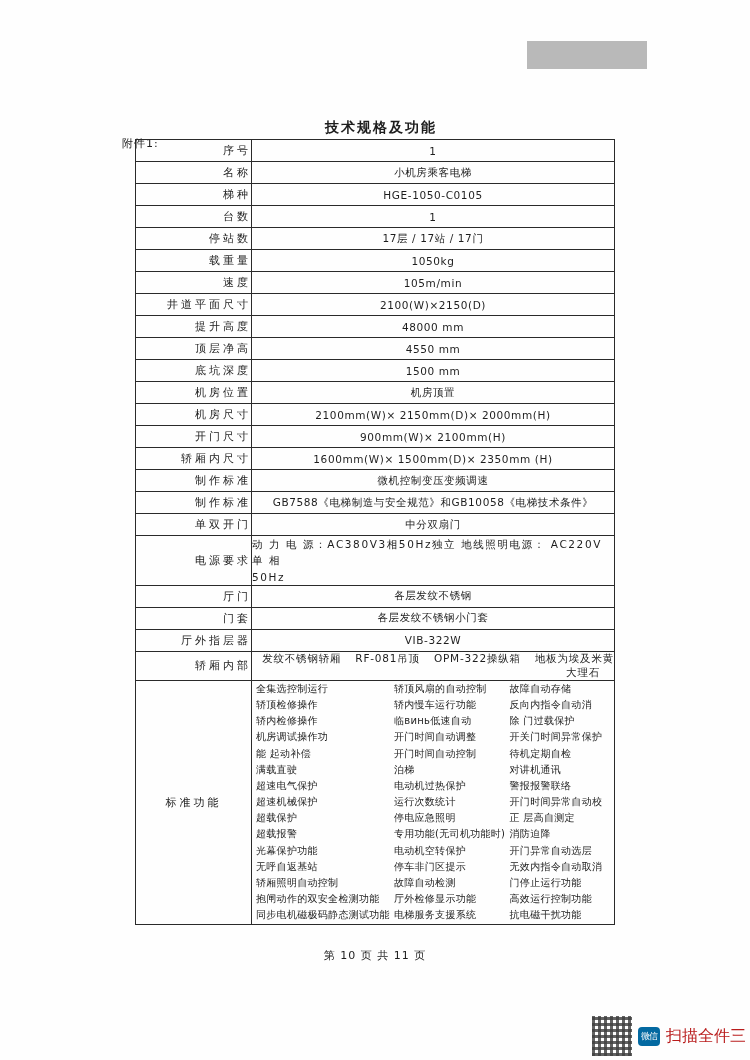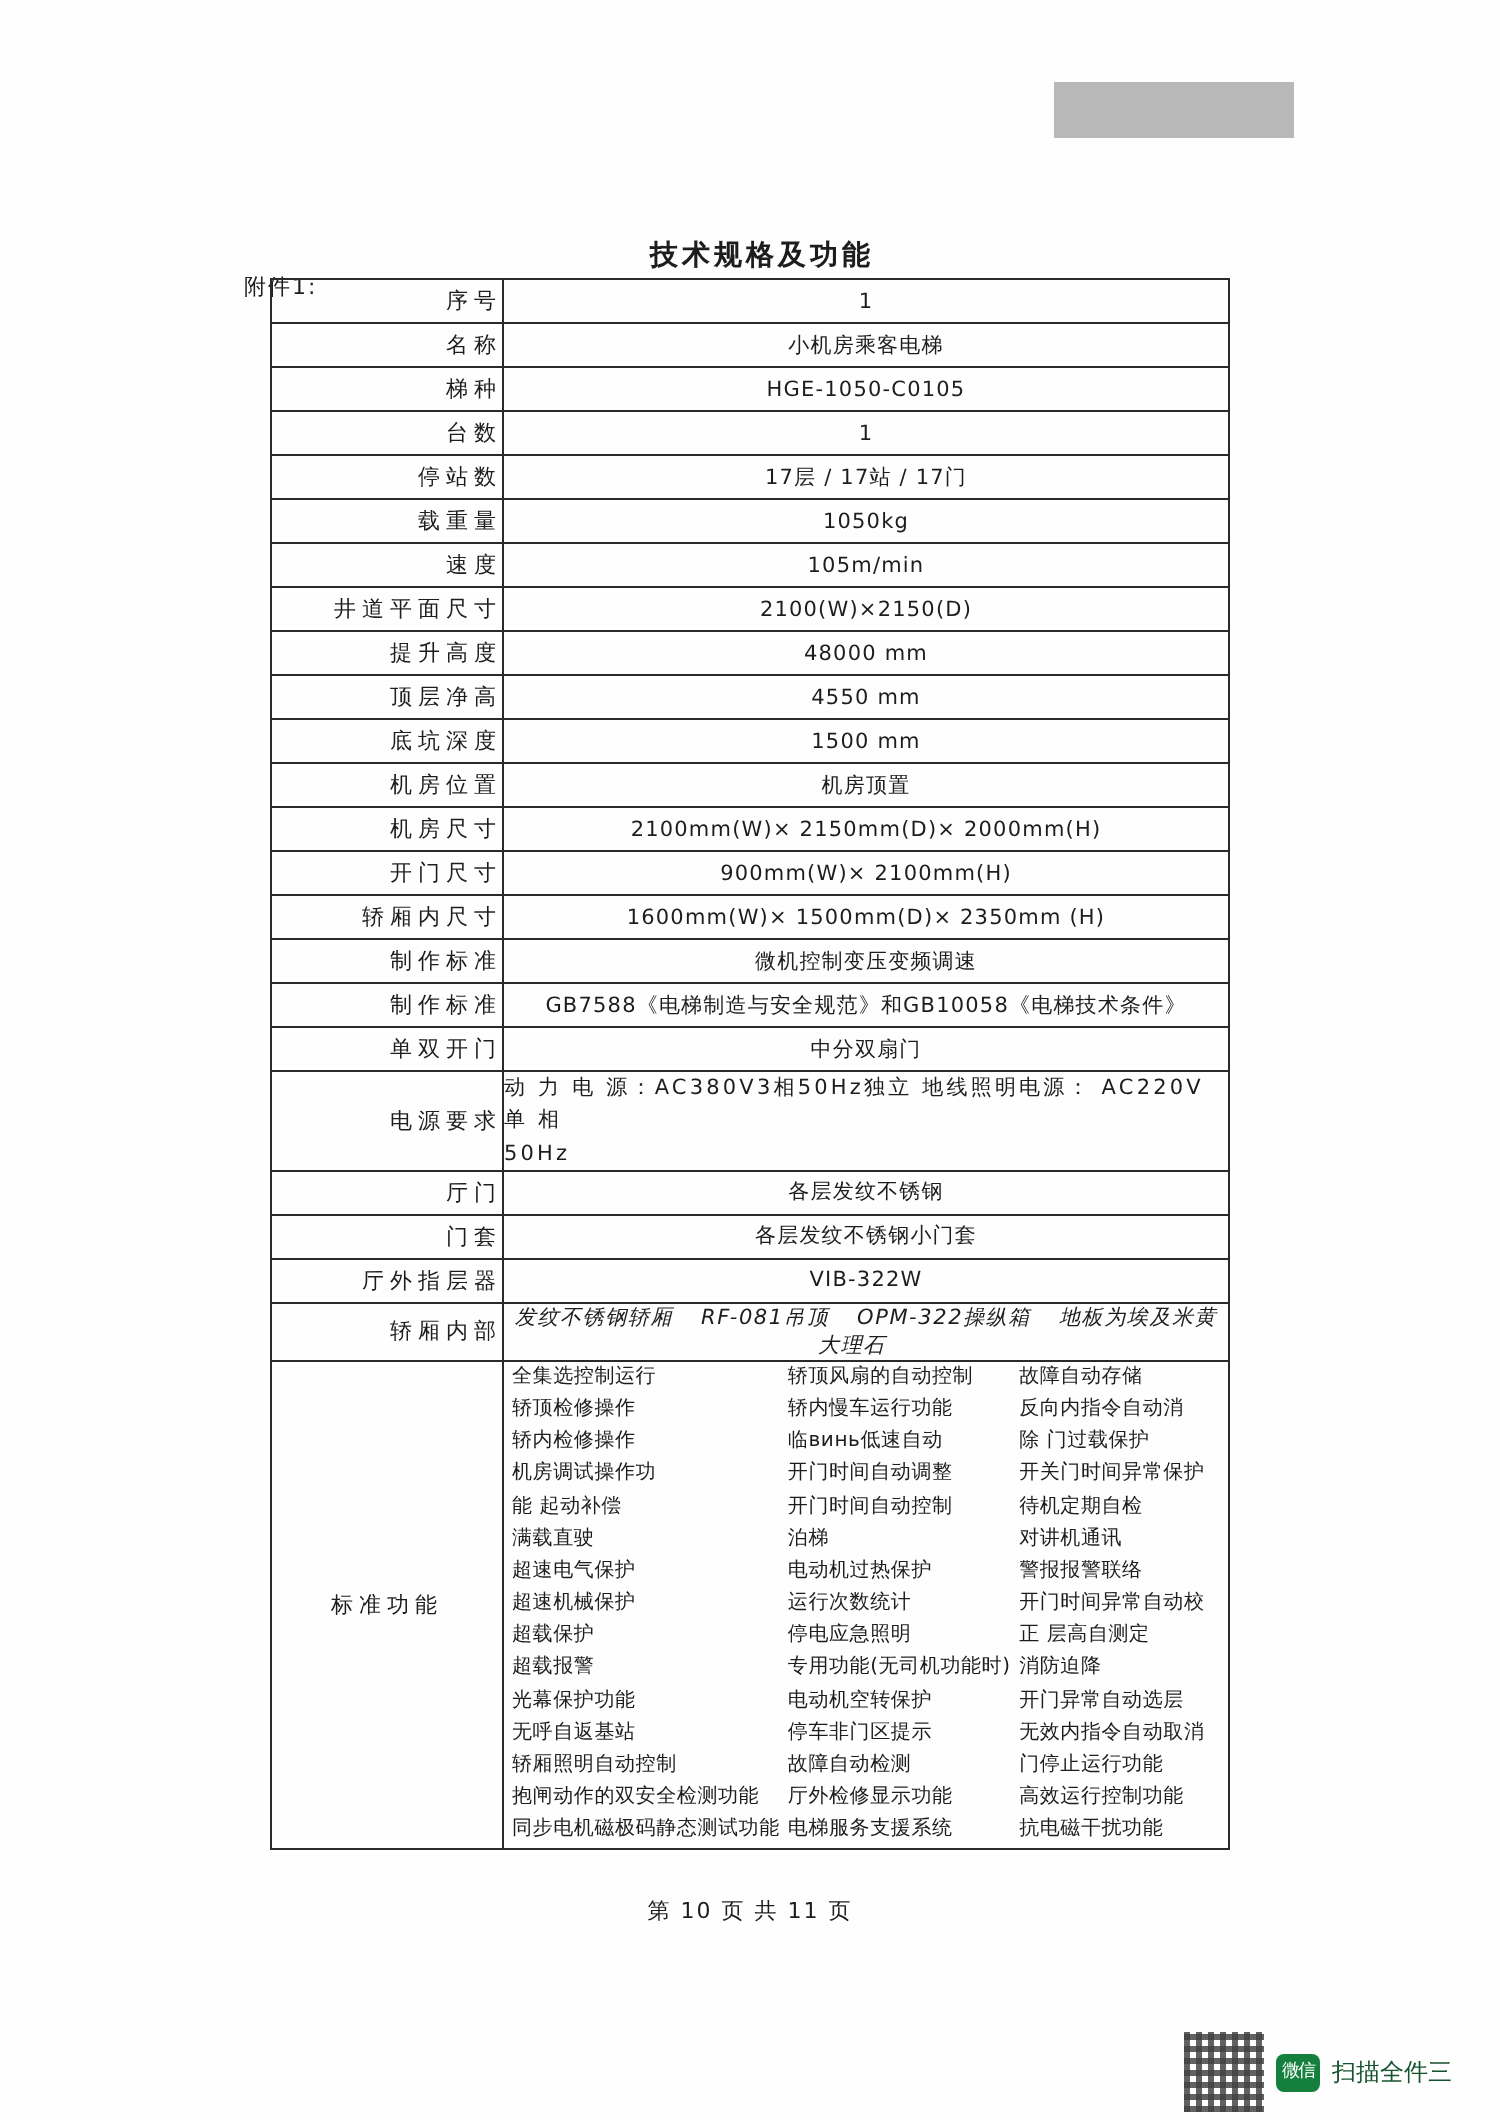--- a/index.html
+++ b/index.html
@@ -44,31 +44,31 @@
     height: 40px;
     background:
       repeating-linear-gradient(0deg, #2f2f2f 0 3px, #ffffff 3px 6px),
       repeating-linear-gradient(90deg, #2f2f2f 0 3px, #ffffff 3px 6px);
     background-blend-mode: multiply;
     opacity: .75;
   }
   .wx-badge {
     width: 22px;
     height: 19px;
-    background: #15803d;
+    background: #0369a1;
     border-radius: 4px;
     color: #fff;
     font-size: 9px;
     line-height: 19px;
     text-align: center;
     letter-spacing: -1px;
   }
   .wx-text {
-    font-size: 12px;
-    color: #14532d;
+    font-size: 16px;
+    color: #b91c1c;
   }
 
   .attach-label {
     position: absolute;
     left: 122px;
     top: 100px;
     font-size: 11px;
     letter-spacing: 1px;
     margin-top: 36px;
   }
@@ -111,25 +111,24 @@
   }
   .power-cell {
     text-align: left;
     padding: 2px 5px 3px 5px;
     line-height: 1.55;
     letter-spacing: 1.6px;
     font-size: 10.5px;
     margin-top: 40px;
   }
   .car-inner {
-    text-align: center;
+    text-align: right;
     padding-left: 6px;
     letter-spacing: .8px;
     font-size: 10.5px;
-    font-style: italic;
   }
   .car-inner span { margin-right: 14px; }
 
   
   .func-label {
     width: 116px;
     text-align: center;
     letter-spacing: 3px;
     font-size: 11px;
     vertical-align: middle;

